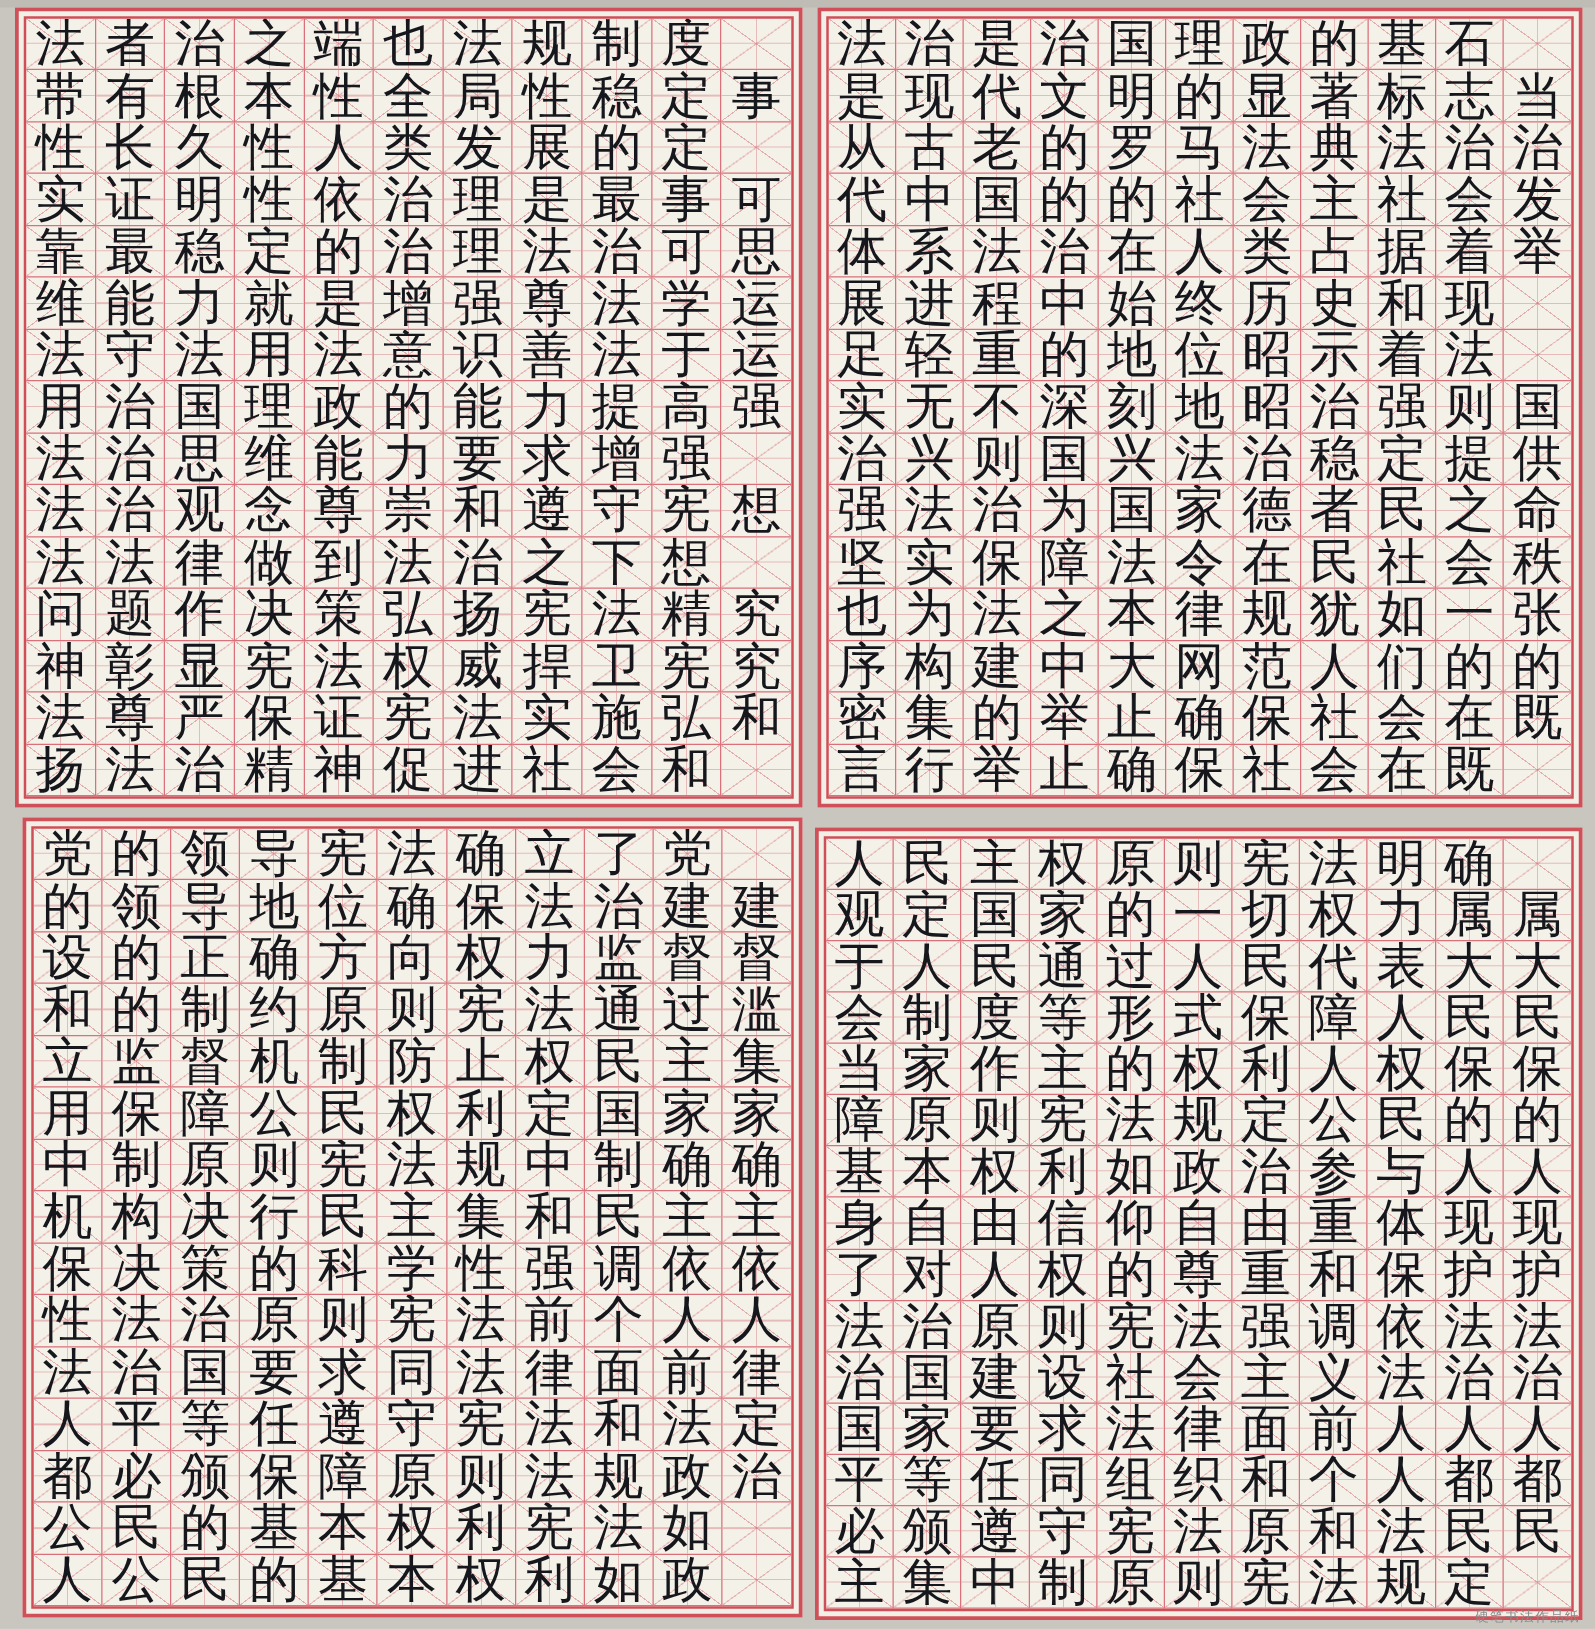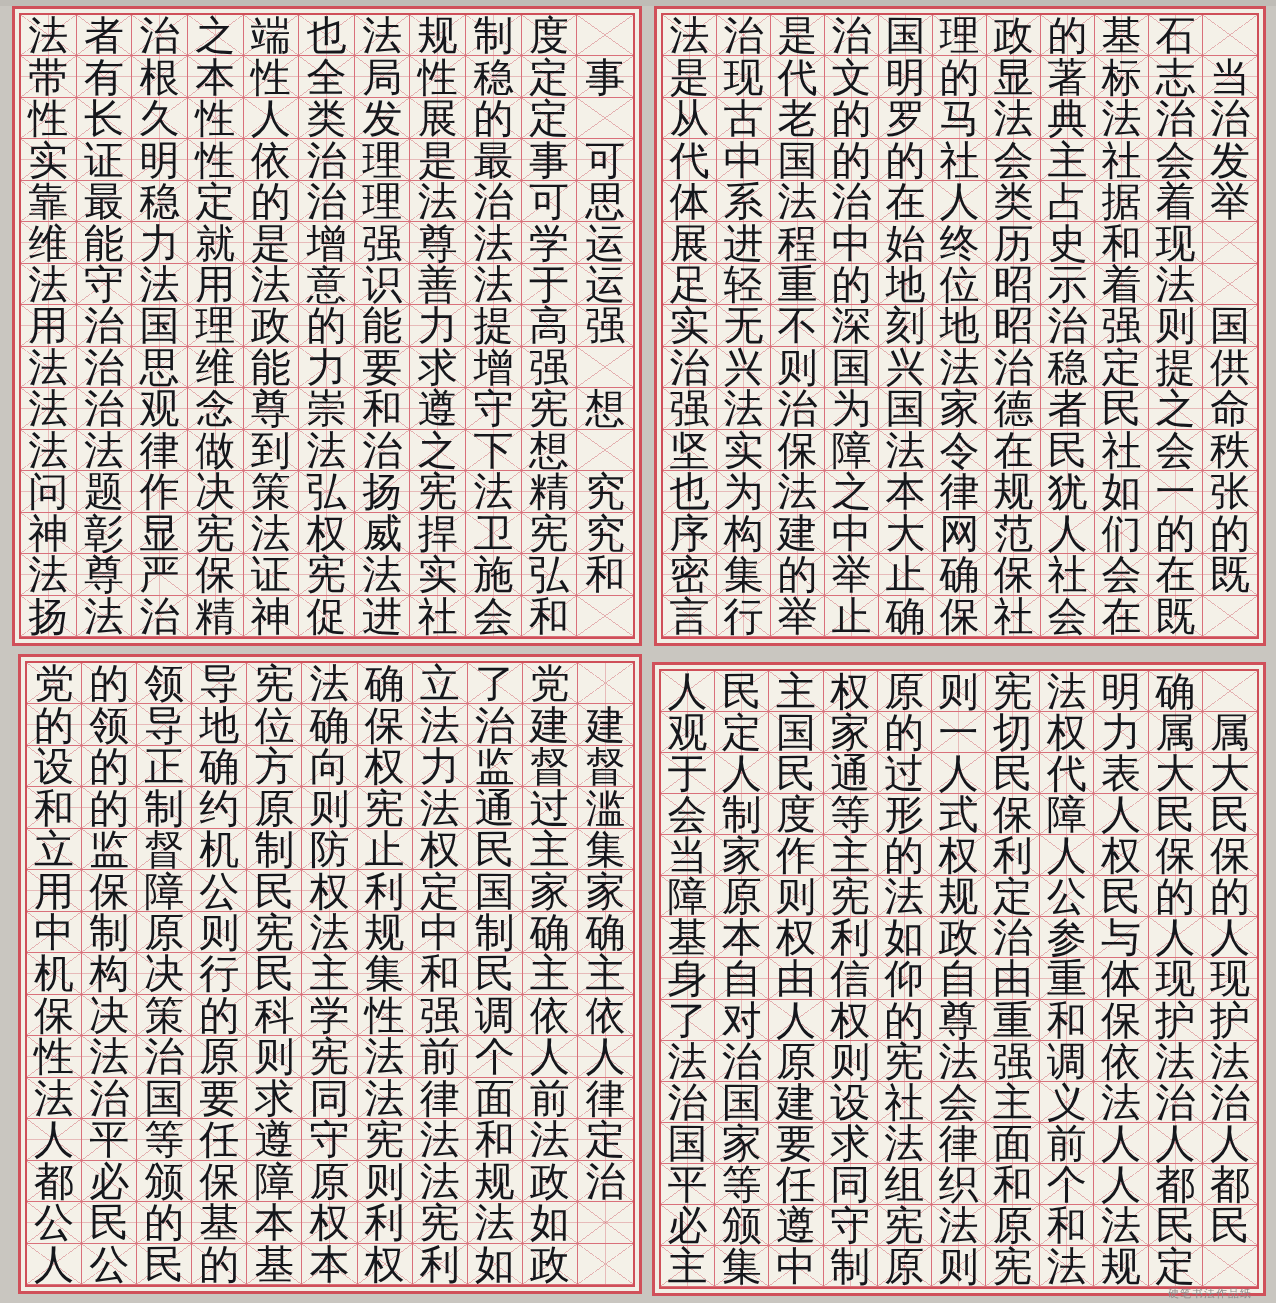--- a/index.html
+++ b/index.html
@@ -83,21 +83,21 @@
   #sheet-bottom-right .sheet-inner { grid-template-columns: repeat(11, 1fr); grid-auto-rows: 1fr; }
 
   .sheet-inner .cell:nth-child(11n) { border-right: none; }
   .top-strip {
     position: absolute;
     left: 0; top: 0; width: 100%; height: 6px;
     background: #bfbcb6;
   }
   .bottom-caption {
     position: absolute;
-    right: 24px;
+    right: 12px;
     bottom: 2px;
     font-size: 11px;
     color: #8a8a8a;
     font-family: "DejaVu Sans", sans-serif;
     letter-spacing: 1px;
     text-align: right;
   }
   .corner-note {
     position: absolute;
     left: 6px;

